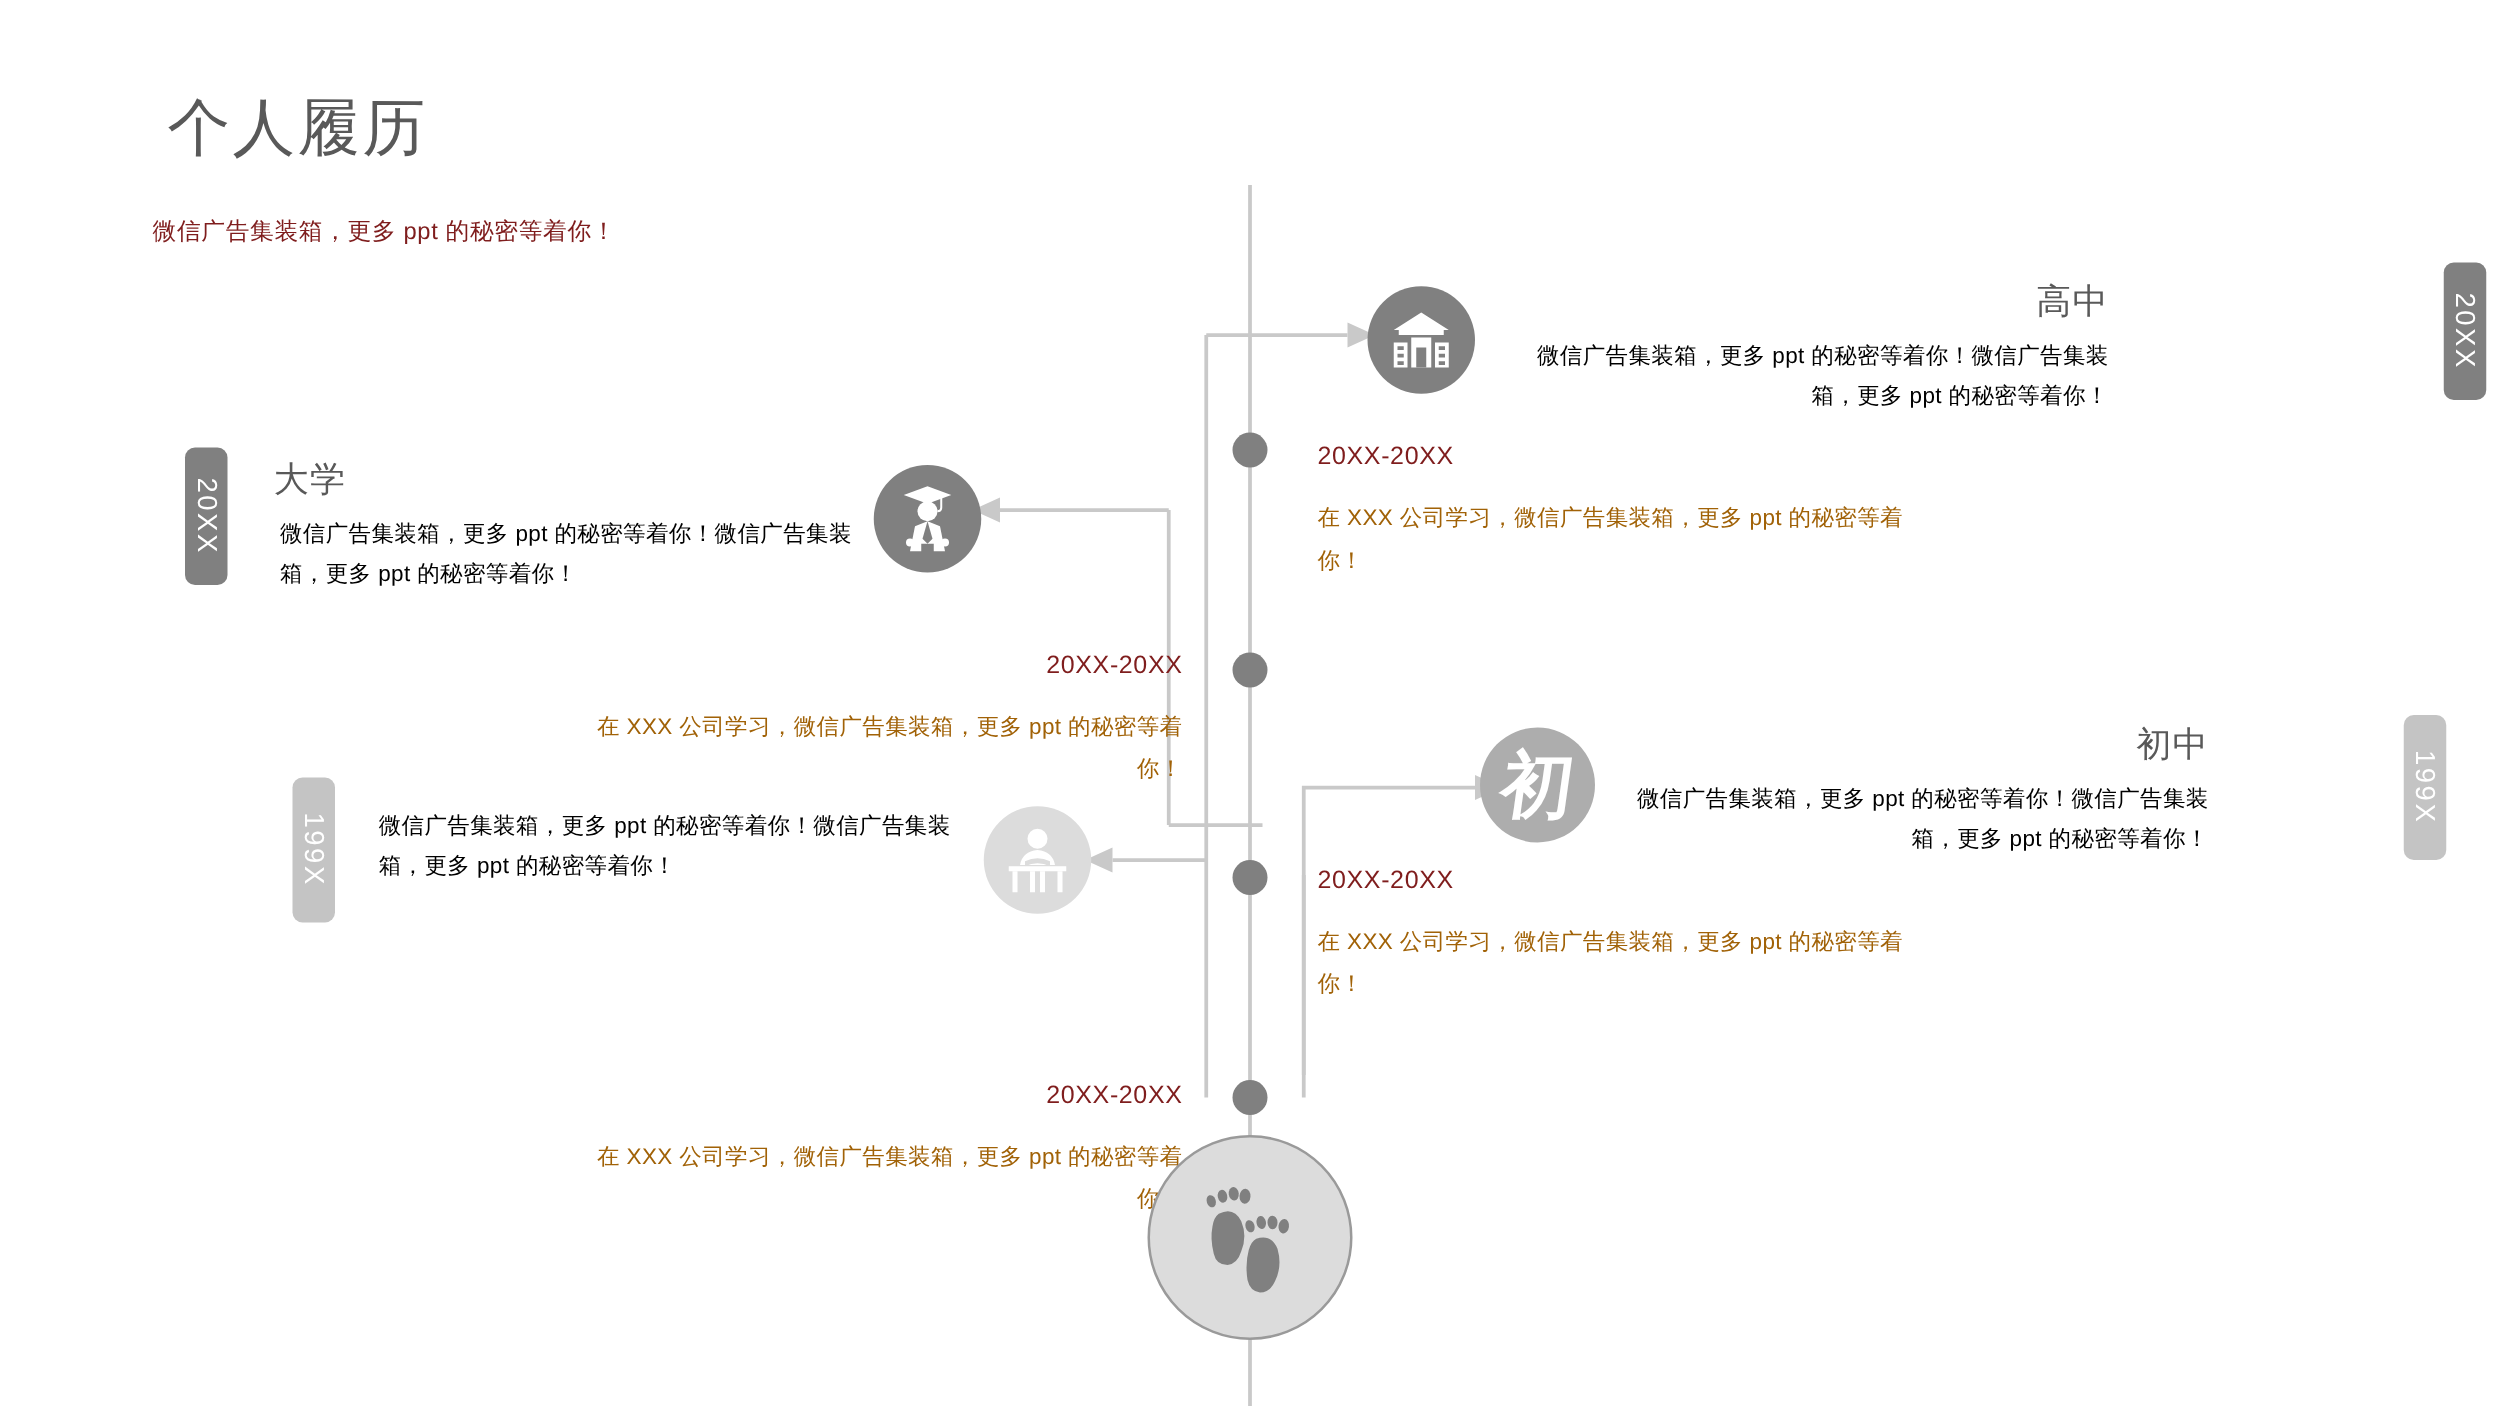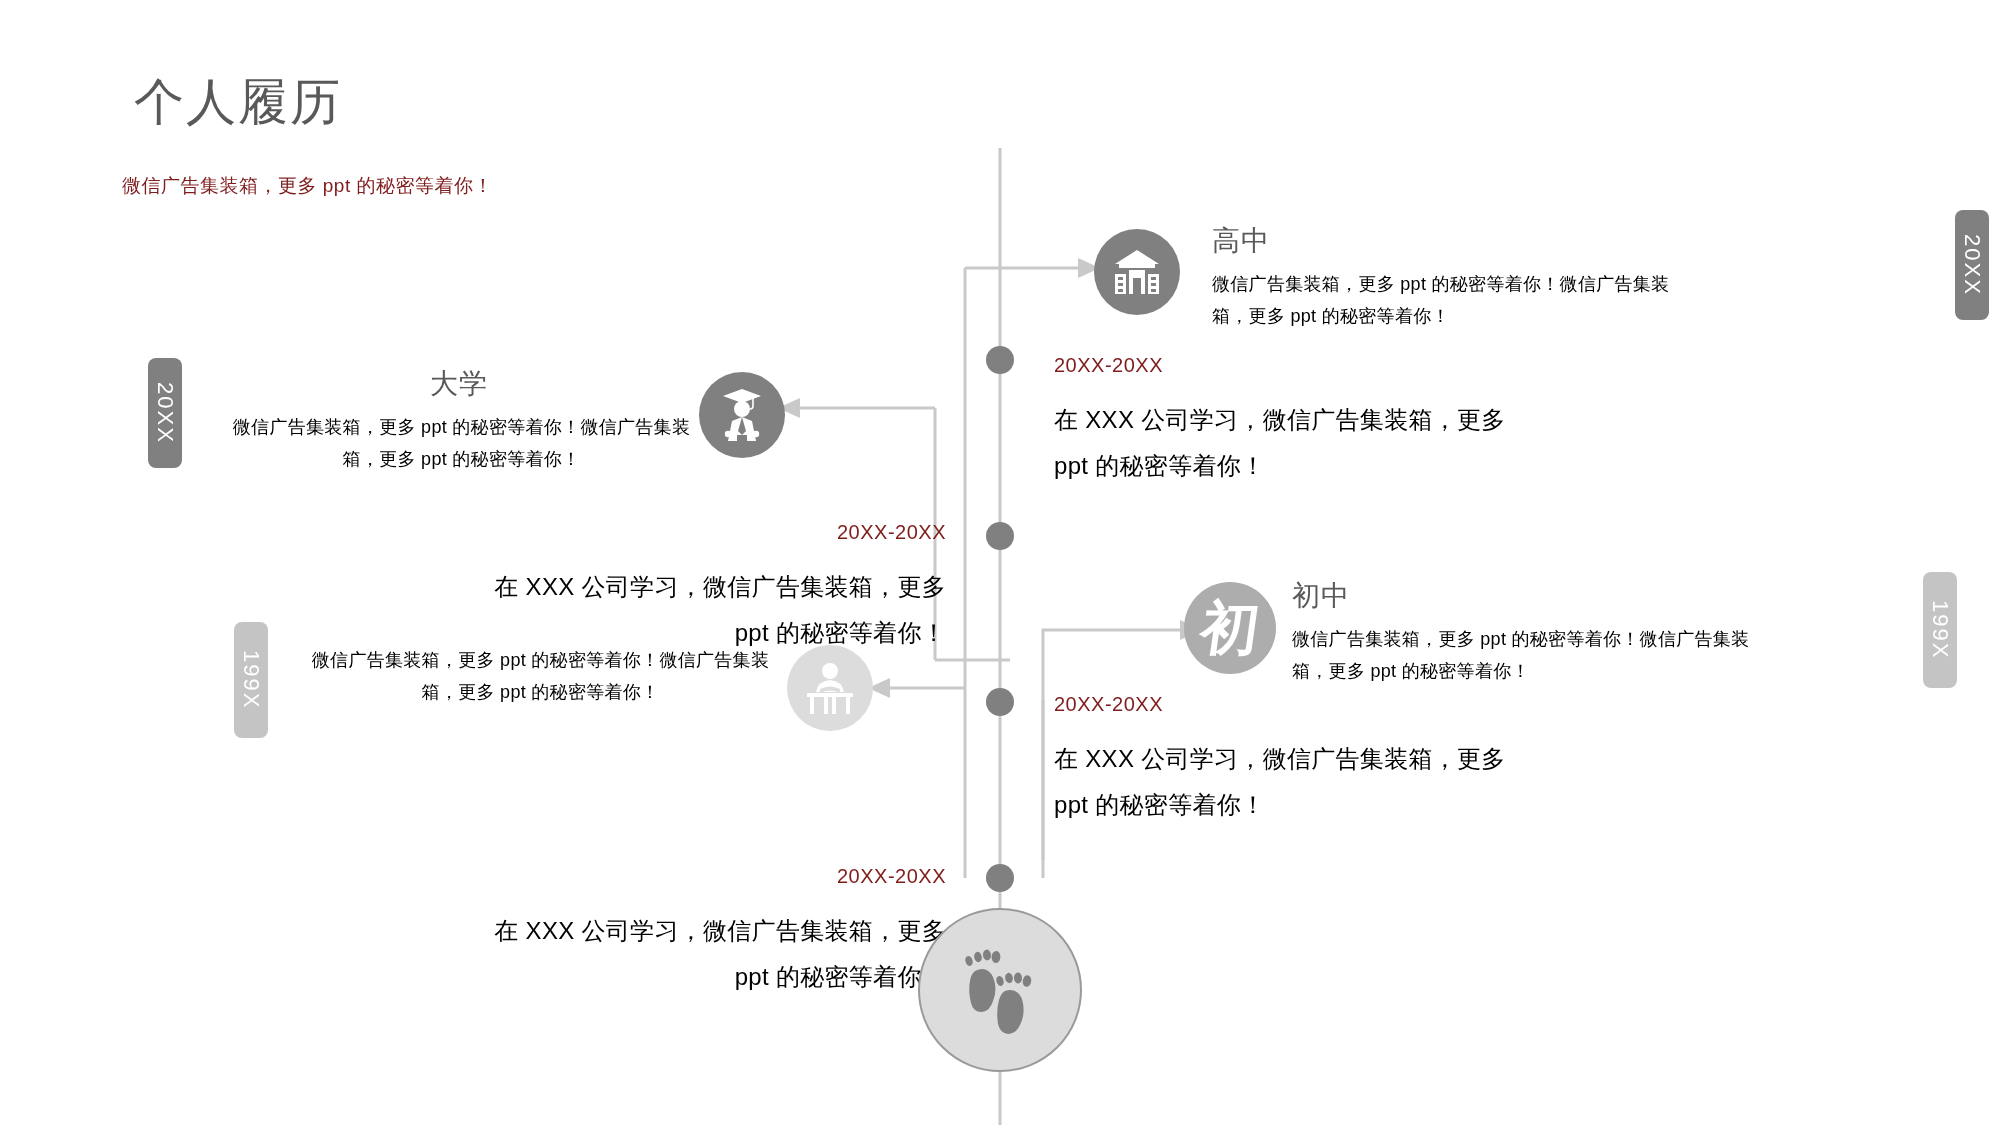--- a/index.html
+++ b/index.html
@@ -60,32 +60,32 @@
   
   .stage-block{position:absolute;}
   .stage-title{
     font-size:28px;color:#595959;line-height:1;margin-bottom:14px;
     letter-spacing:1px;
   }
   .stage-body{
     font-size:18px;color:#000000;line-height:1.75;letter-spacing:.3px;
     width:475px;
   }
-  .stage-block.right{text-align:left;}
-  .stage-block.left{text-align:center;}
+  .stage-block.right{text-align:right;}
+  .stage-block.left{text-align:left;}
   .stage-block.left .stage-body{margin-left:auto;}
 
   
   .period-block{position:absolute;}
   .period-title{
     font-size:20px;color:#7f1d1d;line-height:1;margin-bottom:22px;
     letter-spacing:.5px;
   }
   .period-body{
-    font-size:24px;color:#000000;line-height:1.9;letter-spacing:.3px;
+    font-size:18px;color:#a16207;line-height:1.9;letter-spacing:.3px;
     width:480px;
   }
   .period-block.left{text-align:right;}
   .period-block.left .period-body{margin-left:auto;}
 
   
   .year-badge{
     position:absolute;border-radius:8px;
     display:flex;align-items:center;justify-content:center;
     color:#ffffff;font-size:22px;letter-spacing:2px;

